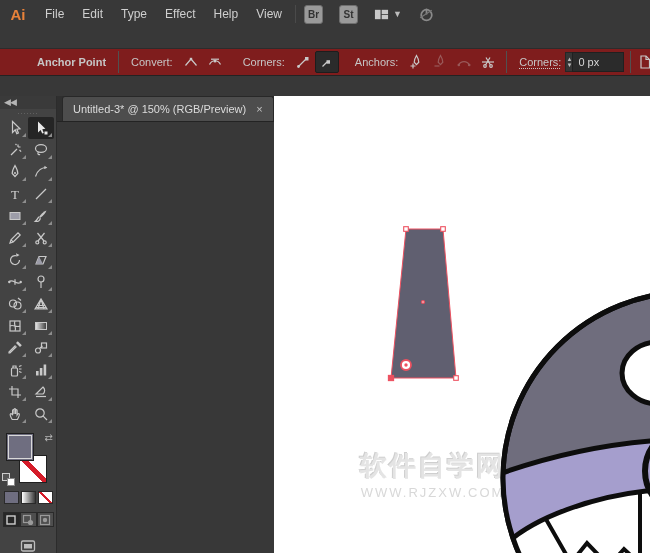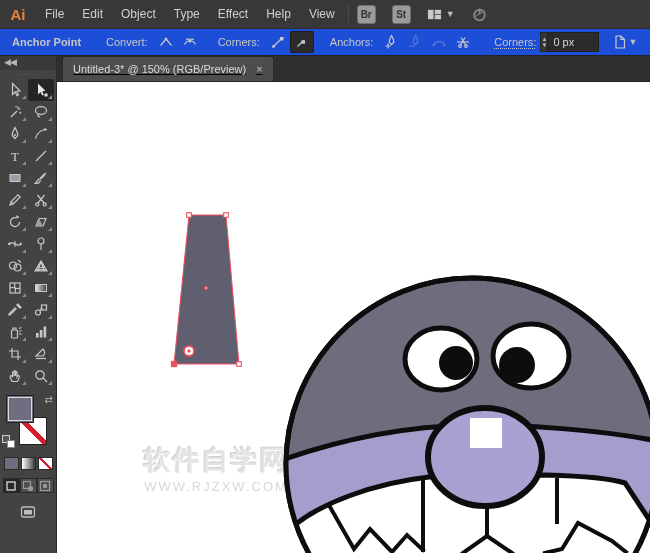--- a/index.html
+++ b/index.html
@@ -1,36 +1,36 @@
 <!DOCTYPE html>
 <html><head>
 <meta charset="utf-8">
 <style>
   * { margin:0; padding:0; box-sizing:border-box; }
   html,body { width:650px; height:553px; overflow:hidden; background:#383838;
     font-family:"Liberation Sans", sans-serif; -webkit-font-smoothing:antialiased; }
-  .app { width:650px; height:553px; display:flex; flex-direction:column; }
+  .app { width:650px; height:553px; display:flex; flex-direction:column;gap:20px; }
 
   
   .menubar { height:28px; background:#383838; display:flex; align-items:center;
     color:#cfcfcf; font-size:12px; flex:0 0 auto; }
   .ai-logo { width:36px; text-align:center; color:#e8823a; font-weight:bold; font-size:15px; }
   .menu-item { padding:0 9px; height:28px; line-height:28px; cursor:default; }
   .menubar-sep { width:1px; height:18px; background:#4a4a4a; margin:0 8px 0 4px; }
   .mini-btn { width:19px; height:19px; background:#9a9a9a; border-radius:3px; color:#333;
     font-size:10px; font-weight:bold; display:flex; align-items:center; justify-content:center;
     margin-right:16px; border:1px solid #6f6f6f; }
   .ws-wrap { display:flex; align-items:center; gap:4px; margin-right:16px; }
   .chev { color:#bdbdbd; font-size:9px; }
   .ico { display:block; }
 
   
-  .controlbar { height:28px; background:#1d4ed8; border-top:1px solid #2c2c2c;
+  .controlbar { height:28px; background:#7f1d1d; border-top:1px solid #2c2c2c;
     border-bottom:1px solid #232323; display:flex; align-items:center; color:#c6c6c6;
-    font-size:11px; flex:0 0 auto; }
+    font-size:11px; flex:0 0 auto;padding-left:25px; }
   .cb-grip { width:7px; height:20px; margin:0 4px 0 2px;
     background-image:radial-gradient(#5e5e5e 1px, transparent 1px); background-size:3px 3px; }
   .cb-label { padding:0 6px; white-space:nowrap; }
   .cb-sep { width:1px; height:22px; background:#333; border-right:1px solid #515151; margin:0 6px; }
   .cb-btn { width:24px; height:22px; display:flex; align-items:center; justify-content:center;
     border-radius:2px; }
   .cb-btn.pressed { background:#2b2b2b; border:1px solid #1d1d1d; }
   .cb-btn.disabled { opacity:.35; }
   .corners-label { text-decoration:underline dotted; text-underline-offset:2px; padding-right:4px; }
   .stepper { width:11px; height:20px; display:flex; flex-direction:column; align-items:center;
@@ -74,47 +74,46 @@
   .ft-grad { background:linear-gradient(90deg,#fff,#3a3a3a); }
   .ft-none { background:#fff;
     background-image:linear-gradient(45deg, transparent 42%, #d51c29 42%, #d51c29 58%, transparent 58%); }
   .draw-modes { display:flex; justify-content:center; margin-top:8px; }
   .dm-btn { width:17px; height:15px; background:#4e4e4e; border:1px solid #2a2a2a;
     display:flex; align-items:center; justify-content:center; }
   .dm-btn.active { background:#272727; }
   .screen-mode { display:flex; justify-content:center; margin-top:12px; }
 
   
-  .docarea { flex:1; display:flex; flex-direction:column; min-width:0;text-decoration:underline; }
+  .docarea { flex:1; display:flex; flex-direction:row; min-width:0; }
   .tabbar { height:26px; background:#2f2f2f; display:flex; align-items:flex-end;
     border-bottom:1px solid #232323; flex:0 0 auto; }
   .tab { height:25px; margin-left:5px; background:#4d4d4d; color:#dcdcdc; font-size:11px;
     display:flex; align-items:center; gap:10px; padding:0 10px; border:1px solid #282828;
     border-bottom:none; border-radius:3px 3px 0 0; }
   .tab-close { color:#c3c3c3; font-size:11px; cursor:default; }
 
   .canvas { position:relative; flex:1; background:#ffffff; overflow:hidden; }
   .artwork { position:absolute; left:0; top:0; }
-  .watermark { position:absolute; left:78px; top:360px; width:162px; text-align:center;
+  .watermark { position:absolute; left:78px; top:352px; width:162px; text-align:center;
     pointer-events:none; }
   .wm1 { font-size:27px; font-weight:bold; letter-spacing:2px; color:#e4e4e4;
     text-shadow:1px 1px 0 #fff, -1px -1px 0 #cfcfcf; white-space:nowrap; }
   .wm2 { font-size:13px; letter-spacing:2px; color:#d8d8d8; text-shadow:1px 1px 0 #fff; margin-top:1px; }
 </style>
 </head>
 <body>
 
 <div class="app">
 
   <div class="menubar">
     <div class="ai-logo">Ai</div>
     <div id="menu-items" style="display:flex;">
         <div class="menu-item">File</div>
         <div class="menu-item">Edit</div>
-        <div class="menu-item">Object</div>
         <div class="menu-item">Type</div>
         <div class="menu-item">Effect</div>
         <div class="menu-item">Help</div>
         <div class="menu-item">View</div>
       </div>
     <div class="menubar-sep"></div>
     <div id="menu-right" style="display:flex; align-items:center;">
         <div class="mini-btn">Br</div>
         <div class="mini-btn">St</div>
         <div class="ws-wrap">

